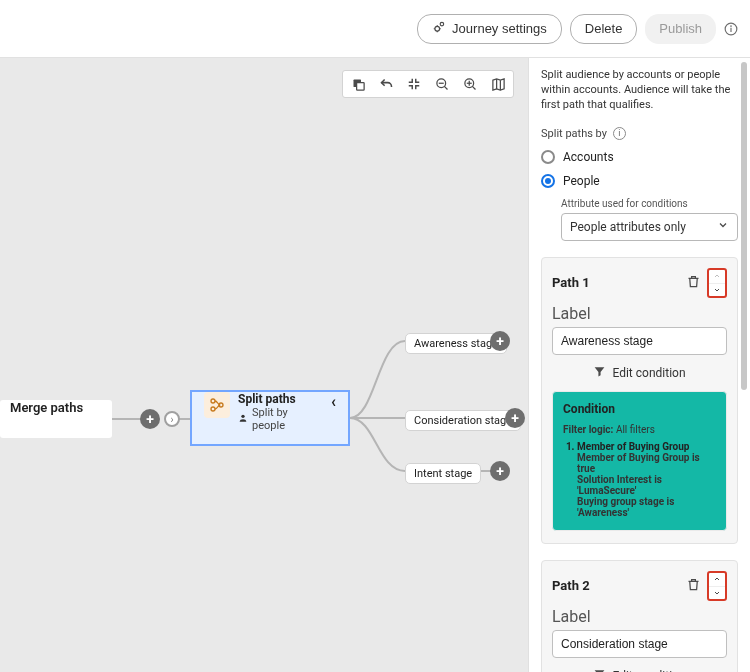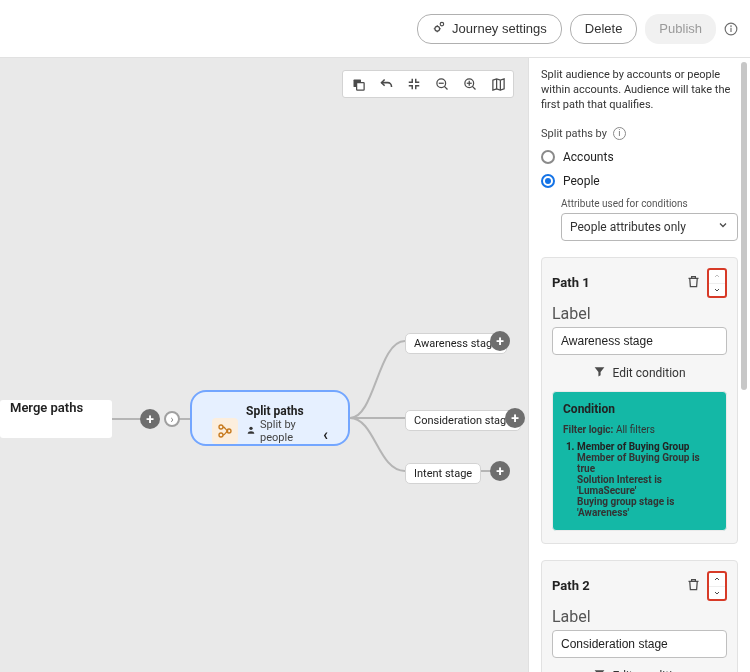--- a/index.html
+++ b/index.html
@@ -61,21 +61,21 @@
     position:absolute;width:20px;height:20px;border-radius:50%;background:#6e6e6e;color:#fff;
     display:flex;align-items:center;justify-content:center;font-size:14px;font-weight:700;cursor:pointer;
   }
   .pointer-node{
     position:absolute;width:16px;height:16px;border-radius:50%;background:#fff;border:2px solid #a0a0a0;
     display:flex;align-items:center;justify-content:center;font-size:10px;color:#7a7a7a;
   }
 
   .split-node{
     position:absolute;left:190px;top:332px;width:160px;height:56px;background:var(--node-sel);border:2px solid var(--node-sel-border);
-    border-radius:16px;display:flex;align-items:flex-end;padding:0 20px;gap:8px;
+    border-radius:0;display:flex;align-items:flex-start;padding:0 12px;gap:8px;
   }
   .split-node .ic{
     width:26px;height:26px;border-radius:4px;background:#fceedd;display:flex;align-items:center;justify-content:center;color:#c77a1e;font-size:14px;
   }
   .split-node .tx{flex:1;}
   .split-node .t1{font-size:12px;font-weight:700;}
   .split-node .t2{font-size:11px;color:#444;display:flex;align-items:center;gap:4px;}
   .split-node .chev{font-size:16px;font-weight:700;}
 
   .stage-chip{

